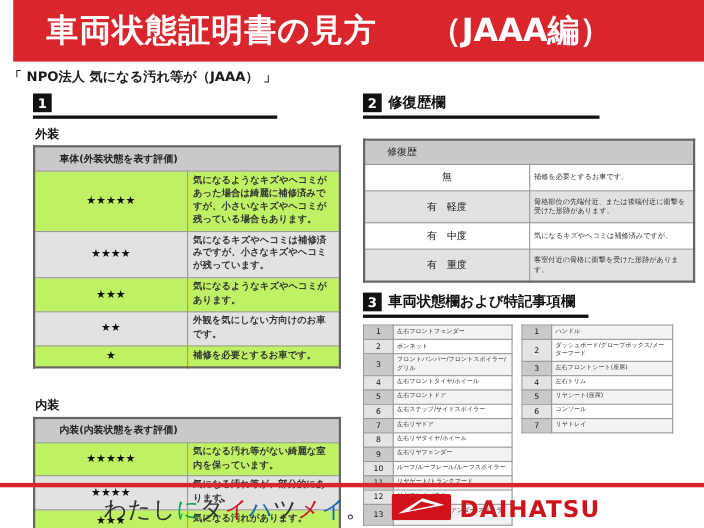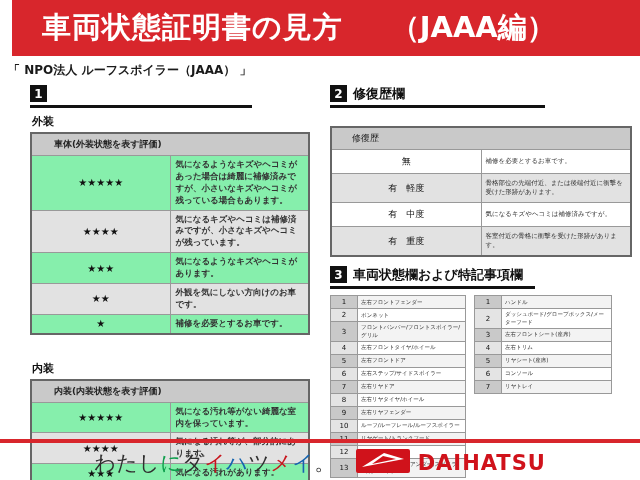--- a/index.html
+++ b/index.html
@@ -50,21 +50,21 @@
   .col-right { position: absolute; left: 330px; top: 85px; width: 282px; }
 
   .group-label { font-size: 11px; font-weight: bold; color: #111; margin: 6px 0 3px 2px; }
   .group-label.second { margin-top: 26px; }
 
   
   table.star-table {
     width: 280px; border-collapse: collapse;
     border: 2px solid #666; table-layout: fixed; font-weight: bold;
   }
-  .star-table td { border: 1px solid #999; background: #86efac; padding: 3px 5px; vertical-align: middle; }
+  .star-table td { border: 1px solid #999; background: #bef264; padding: 3px 5px; vertical-align: middle; }
   .star-table tr.head td { background: #c9c9c9; font-size: 9px; padding: 4px 5px 4px 22px; color: #222; }
   .star-table td.stars { width: 62px; text-align: center; font-size: 10px; padding: 2px; color: #111; }
   .star-table td.desc  { font-size: 8.5px; line-height: 1.4; color: #333; }
   .star-table tr.alt td { background: #e2e2e2; }
 
   
   table.repair-table {
     width: 302px; border-collapse: collapse;
     border: 2px solid #666; table-layout: fixed;
     margin-top: 18px;
@@ -101,21 +101,21 @@
   .brand-name { color: #d0121b; font-size: 21px; font-weight: bold; letter-spacing: 1px; }
 </style>
 </head>
 <body>
 
 <div class="header">
   <span class="title">車両状態証明書の見方</span>
   <span class="suffix">（JAAA編）</span>
 </div>
 
-<div class="subtitle">「 NPO法人 ルーフスポイラー（JAAA） 」</div>
+<div class="subtitle">「 NPO法人 気になる汚れ等が（JAAA） 」</div>
 
 <div class="col-left">
   <div class="section-heading w1">
     <span class="num-box">1</span>
   </div>
 
   <div class="group-label">外装</div>
 
   <table class="star-table">
     <tbody>

